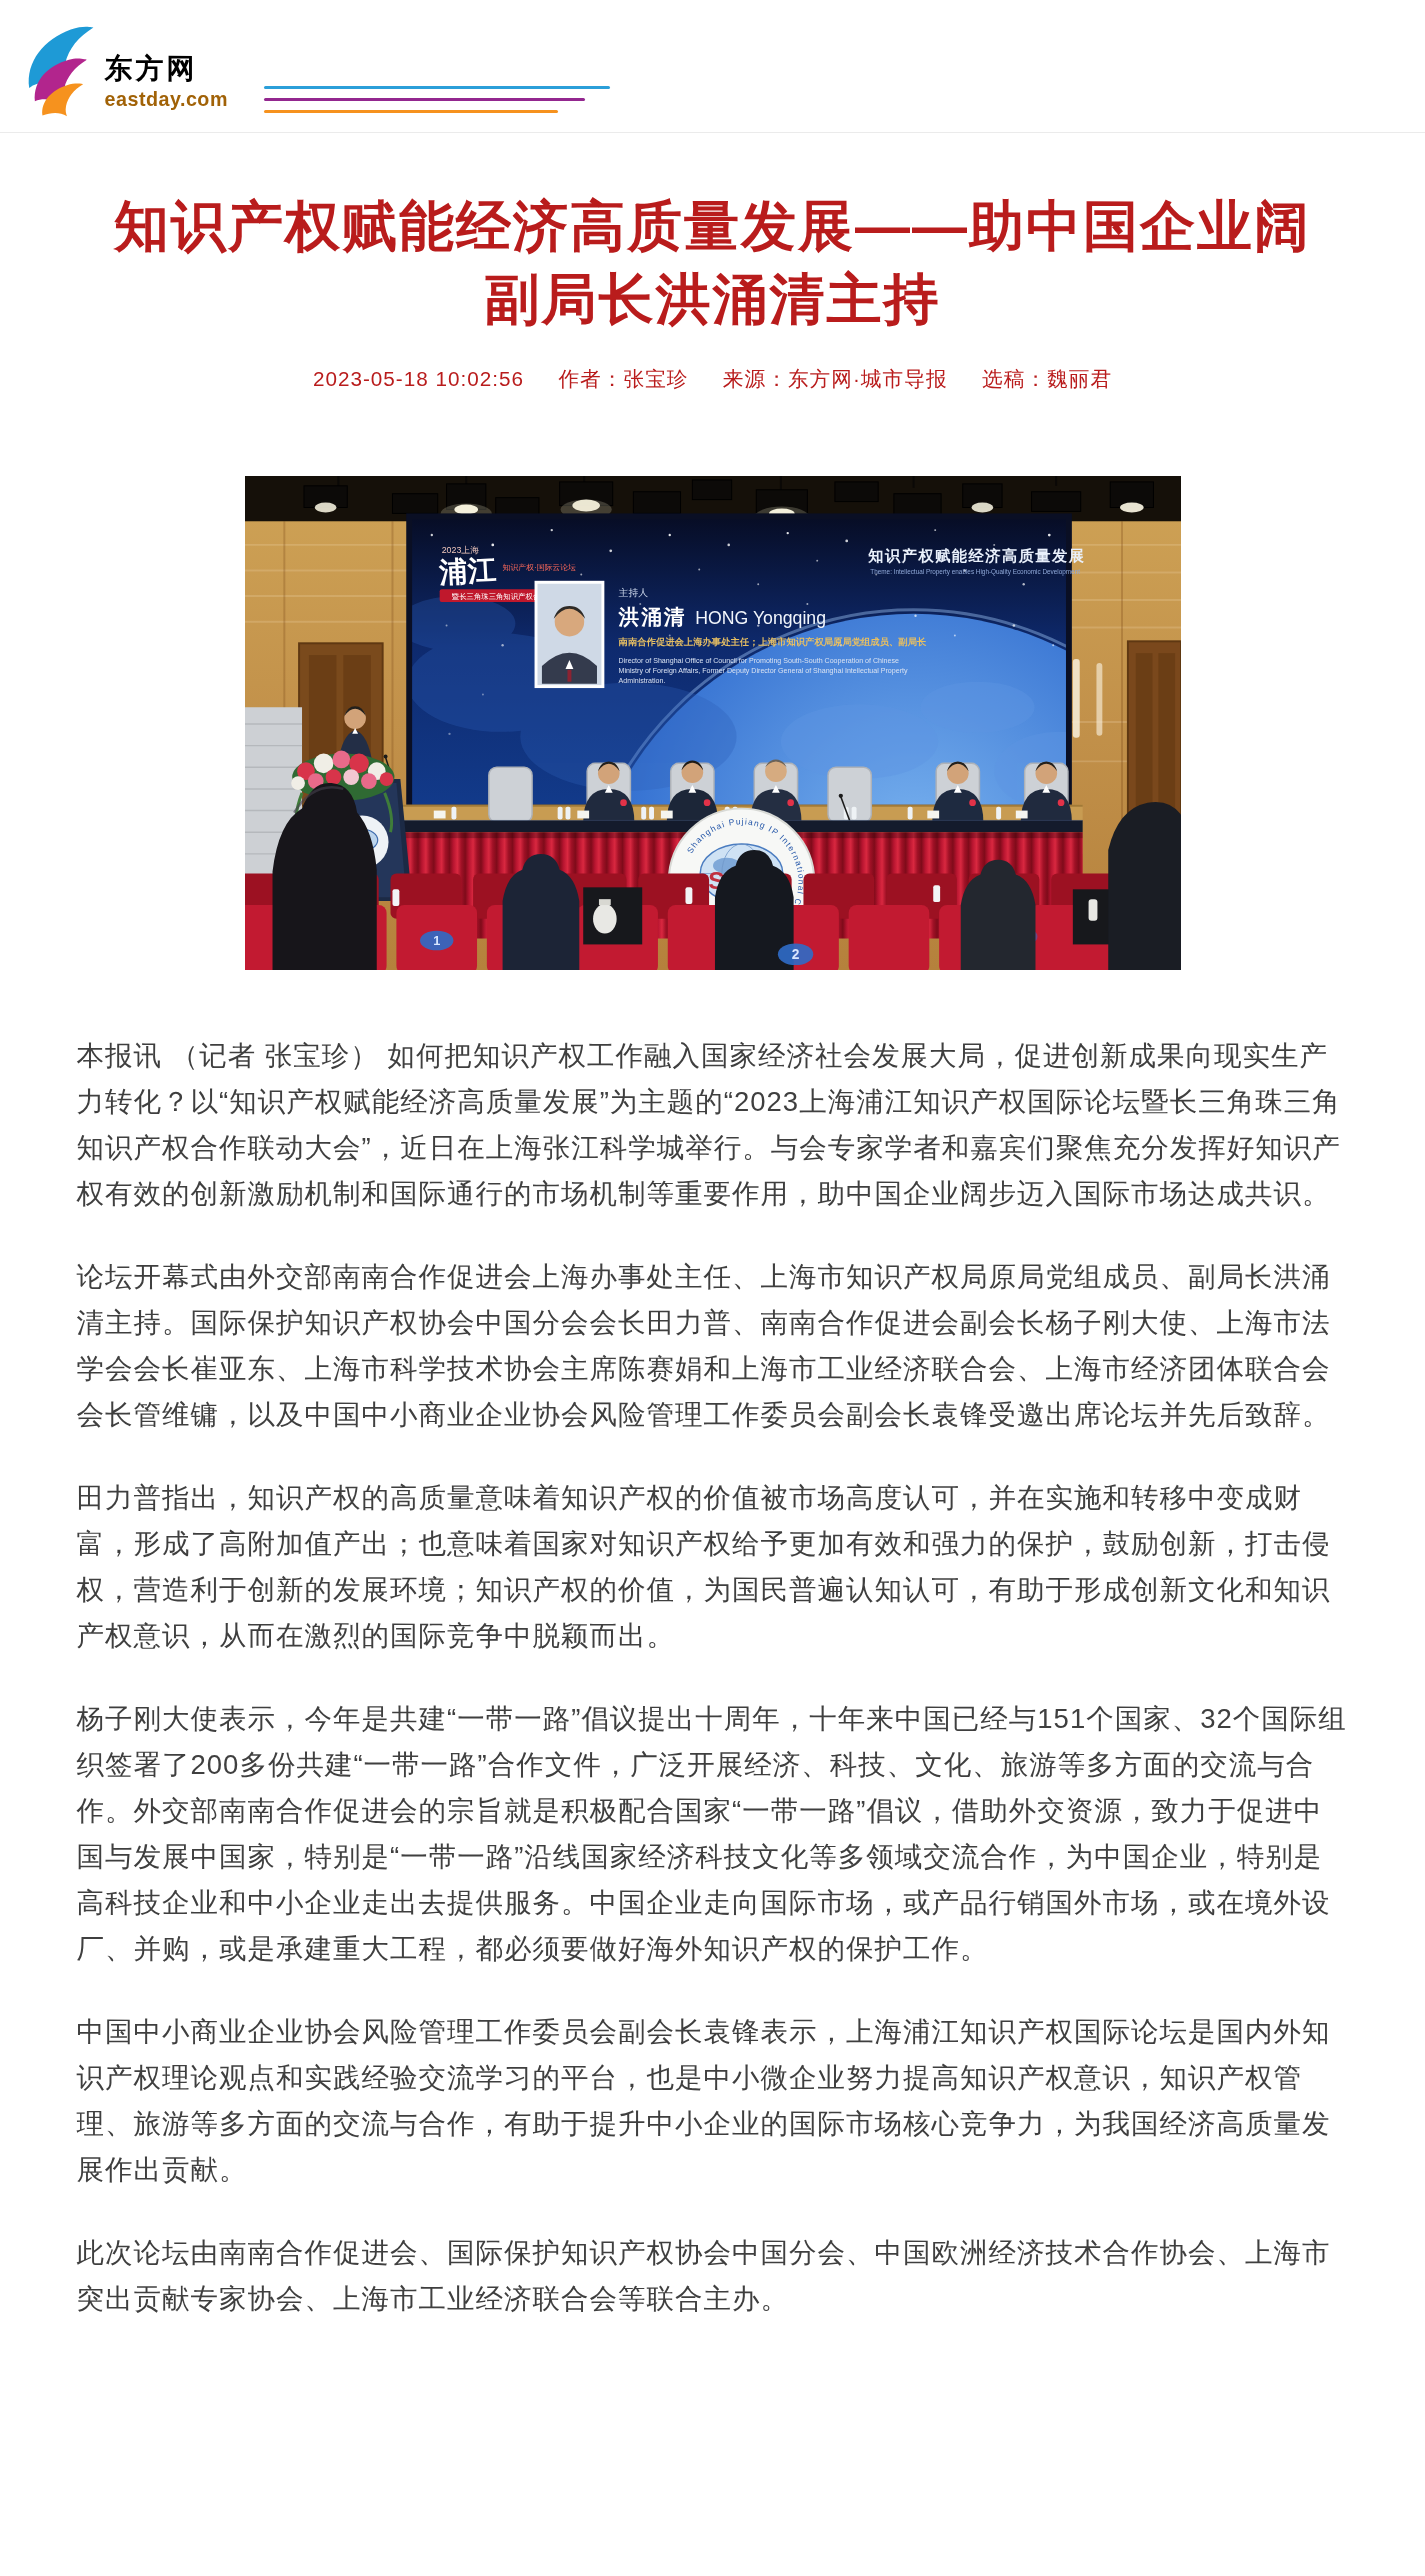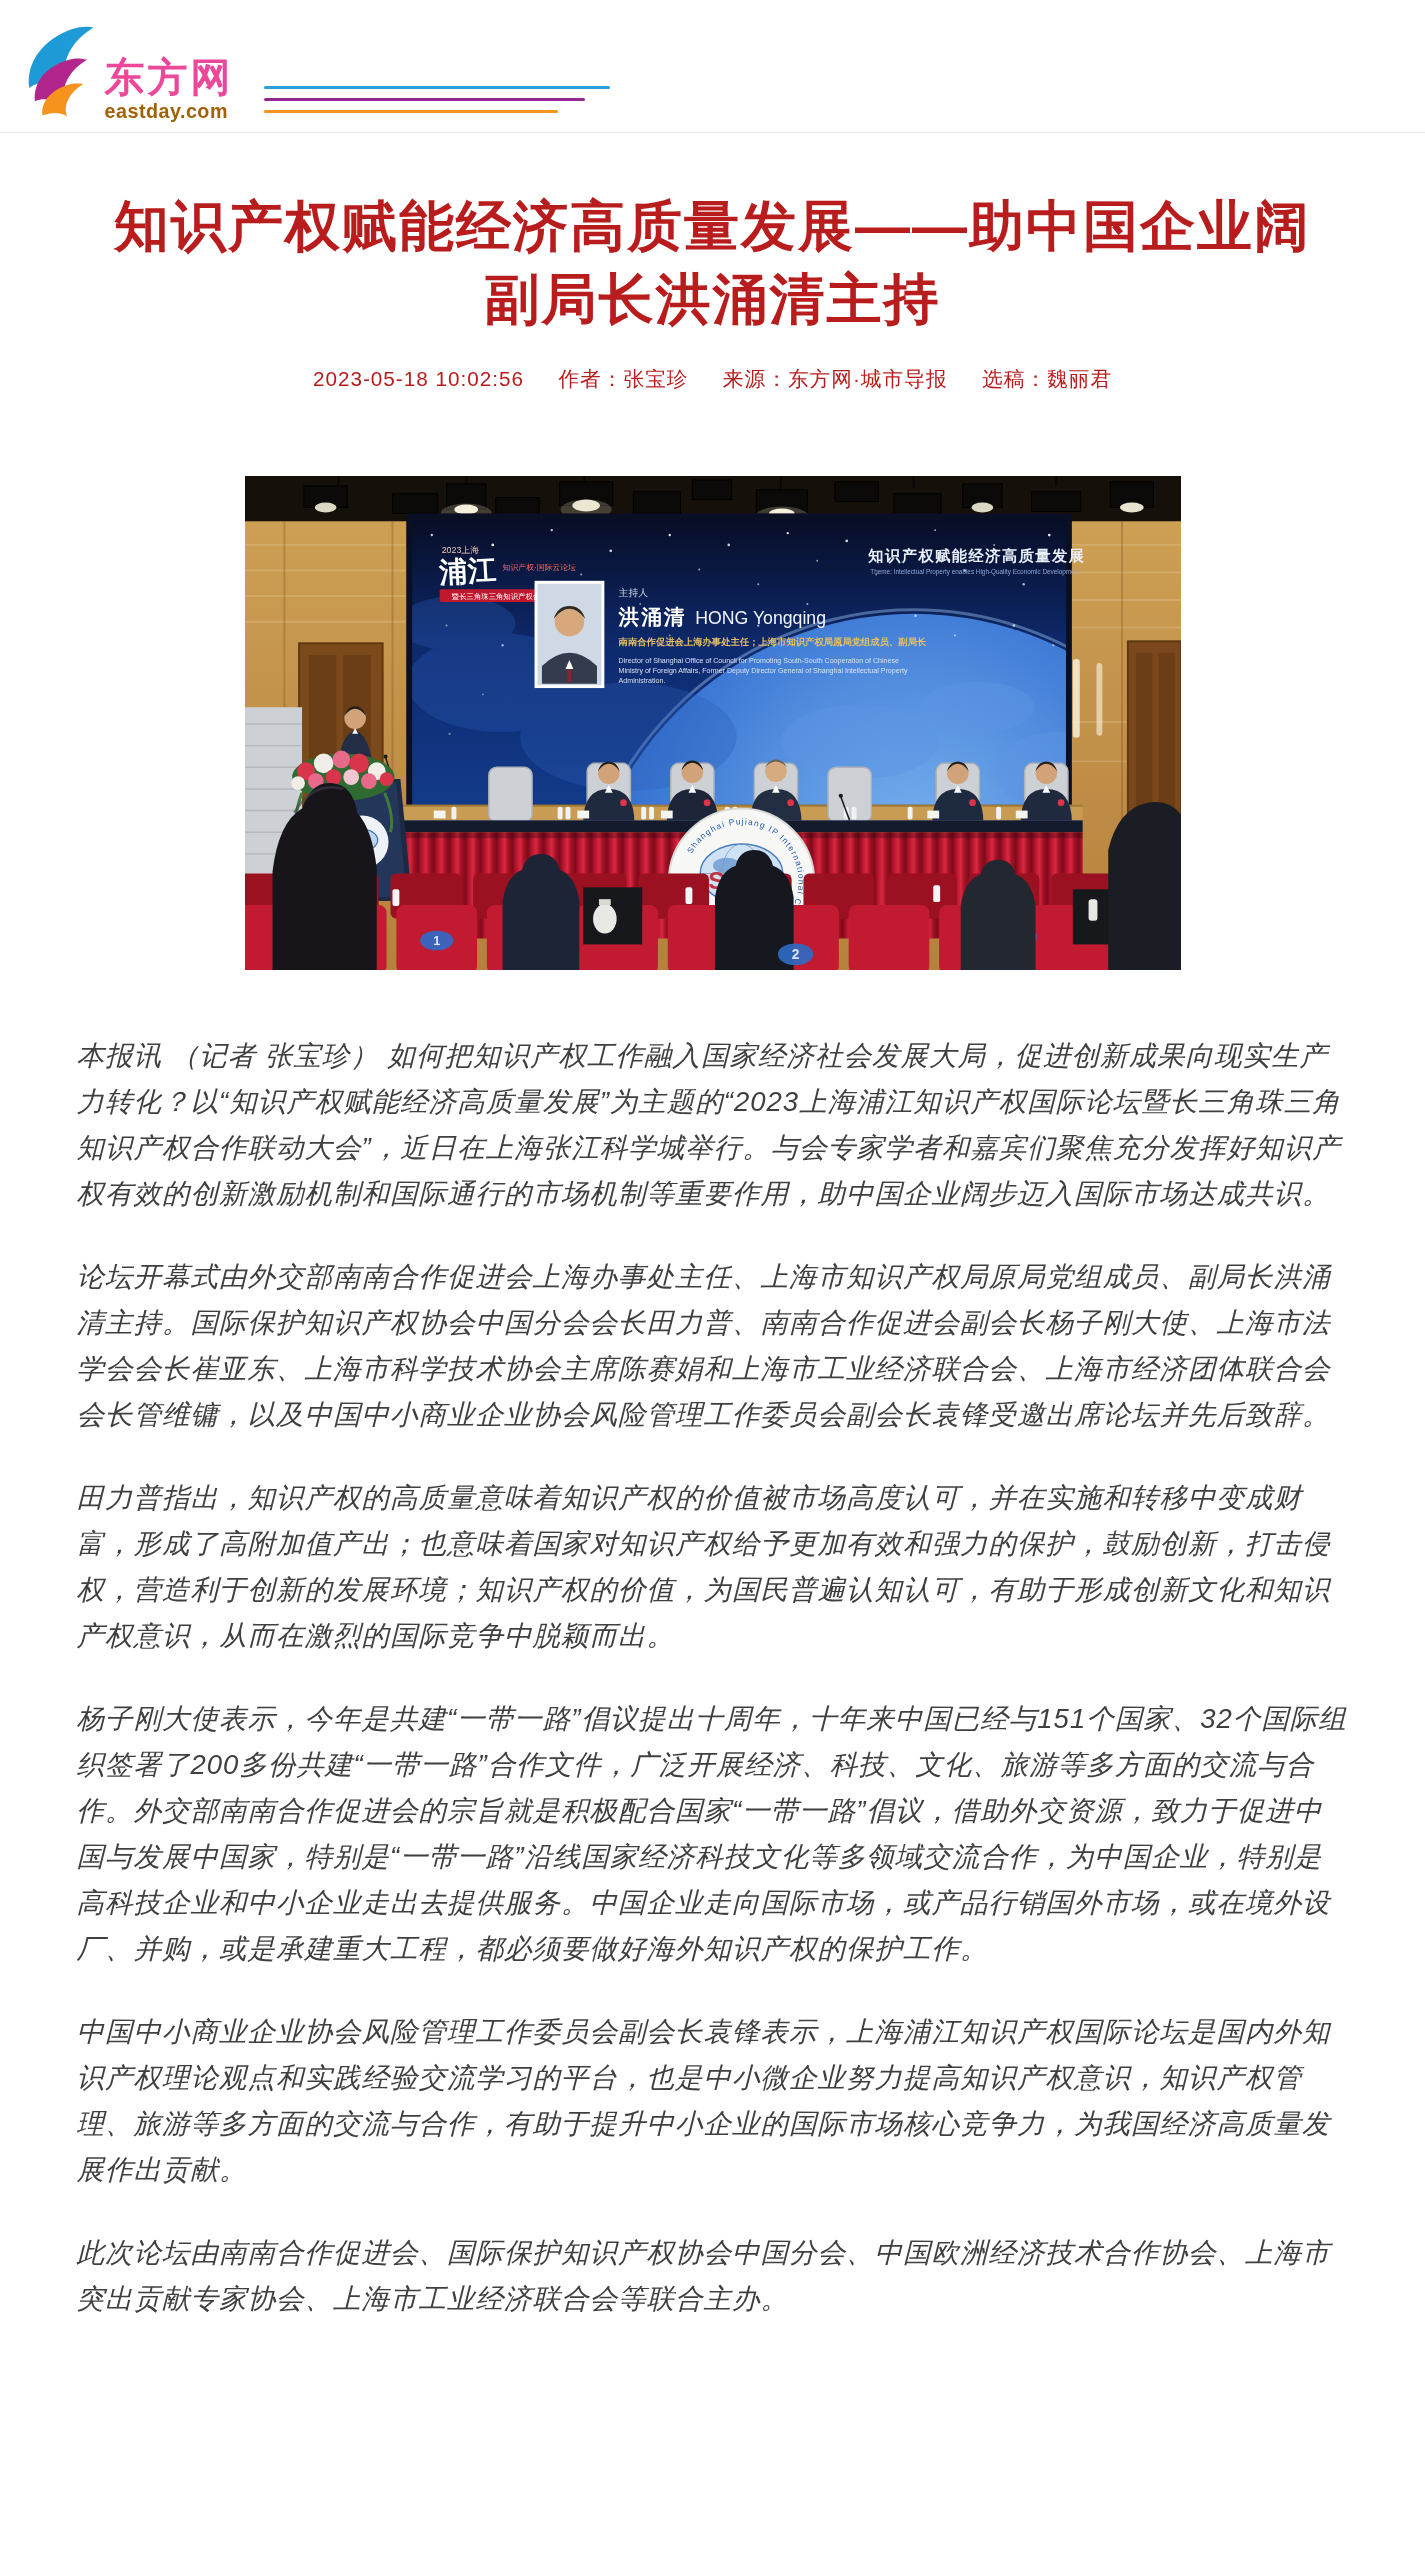--- a/index.html
+++ b/index.html
@@ -6,37 +6,37 @@
   body{
     width:1425px;height:2576px;overflow:hidden;background:#ffffff;
     font-family:"Liberation Sans","DejaVu Sans",sans-serif;
     -webkit-font-smoothing:antialiased;
   }
   
   .site-header{position:relative;height:132px;background:#fff;border-bottom:1px solid #ebebeb;}
   .logo{position:absolute;left:15.7px;top:23.6px;display:flex;align-items:flex-start;}
   .logo-icon svg{width:85px;height:94px;display:block;}
   .logo-textcol{margin-left:3.9px;margin-top:33px;}
-  .logo-name{font-size:40px;font-weight:900;color:#ec4899;letter-spacing:3px;line-height:1;}
+  .logo-name{font-size:28px;font-weight:900;color:#000000;letter-spacing:3px;line-height:1;font-family:Liberation Mono, monospace;}
   .logo-domain{font-size:19.7px;font-weight:700;color:#a16207;margin-top:3px;letter-spacing:0.5px;}
   .brand-lines{position:absolute;left:264px;top:86px;}
   .brand-line{height:3px;border-radius:2px;}
   .brand-line.b1{width:346px;background:#2b9fd9;}
   .brand-line.b2{width:321px;background:#93278f;margin-top:8.9px;}
   .brand-line.b3{width:294px;background:#f6921e;margin-top:8.9px;}
   
   .article{width:1272px;margin:0 auto;}
   .article-title{margin-top:57px;text-align:center;font-size:55px;font-weight:700;
     color:#b91c1c;line-height:1.32;letter-spacing:2px;}
   .article-meta{margin-top:29.5px;text-align:center;font-size:20.7px;color:#b91c1c;letter-spacing:1px;}
   .article-meta span{margin:0 13.8px;white-space:nowrap;}
   .photo-wrap{width:936px;height:494px;margin:83px auto 0;text-align:right;}
   .photo-wrap svg{width:936px;height:494px;display:block;}
   .article-body{margin-top:63px;font-size:27.5px;color:#3f3f3f;line-height:46px;letter-spacing:1px;text-align:left;}
-  .article-body p{margin:0 0 37px 0;font-style:italic;}
+  .article-body p{margin:0 0 37px 0;}
 </style>
 </head>
 <body>
 
 <div class="site-header">
   <div class="logo">
     <div class="logo-icon">
       <svg viewBox="0 0 90 96" aria-hidden="true">
         <path d="M14,66 C10,38 30,14 58,4 C72,-1 82,2 82,2 C66,12 56,24 52,40 C49,52 50,60 54,68 C40,58 24,58 14,66 Z" fill="#1e9ad6"></path>
         <path d="M20,80 C18,58 34,42 56,36 C66,33 75,36 75,36 C62,44 54,54 51,66 C49,74 50,80 52,86 C41,78 30,76 20,80 Z" fill="#b2258d"></path>

